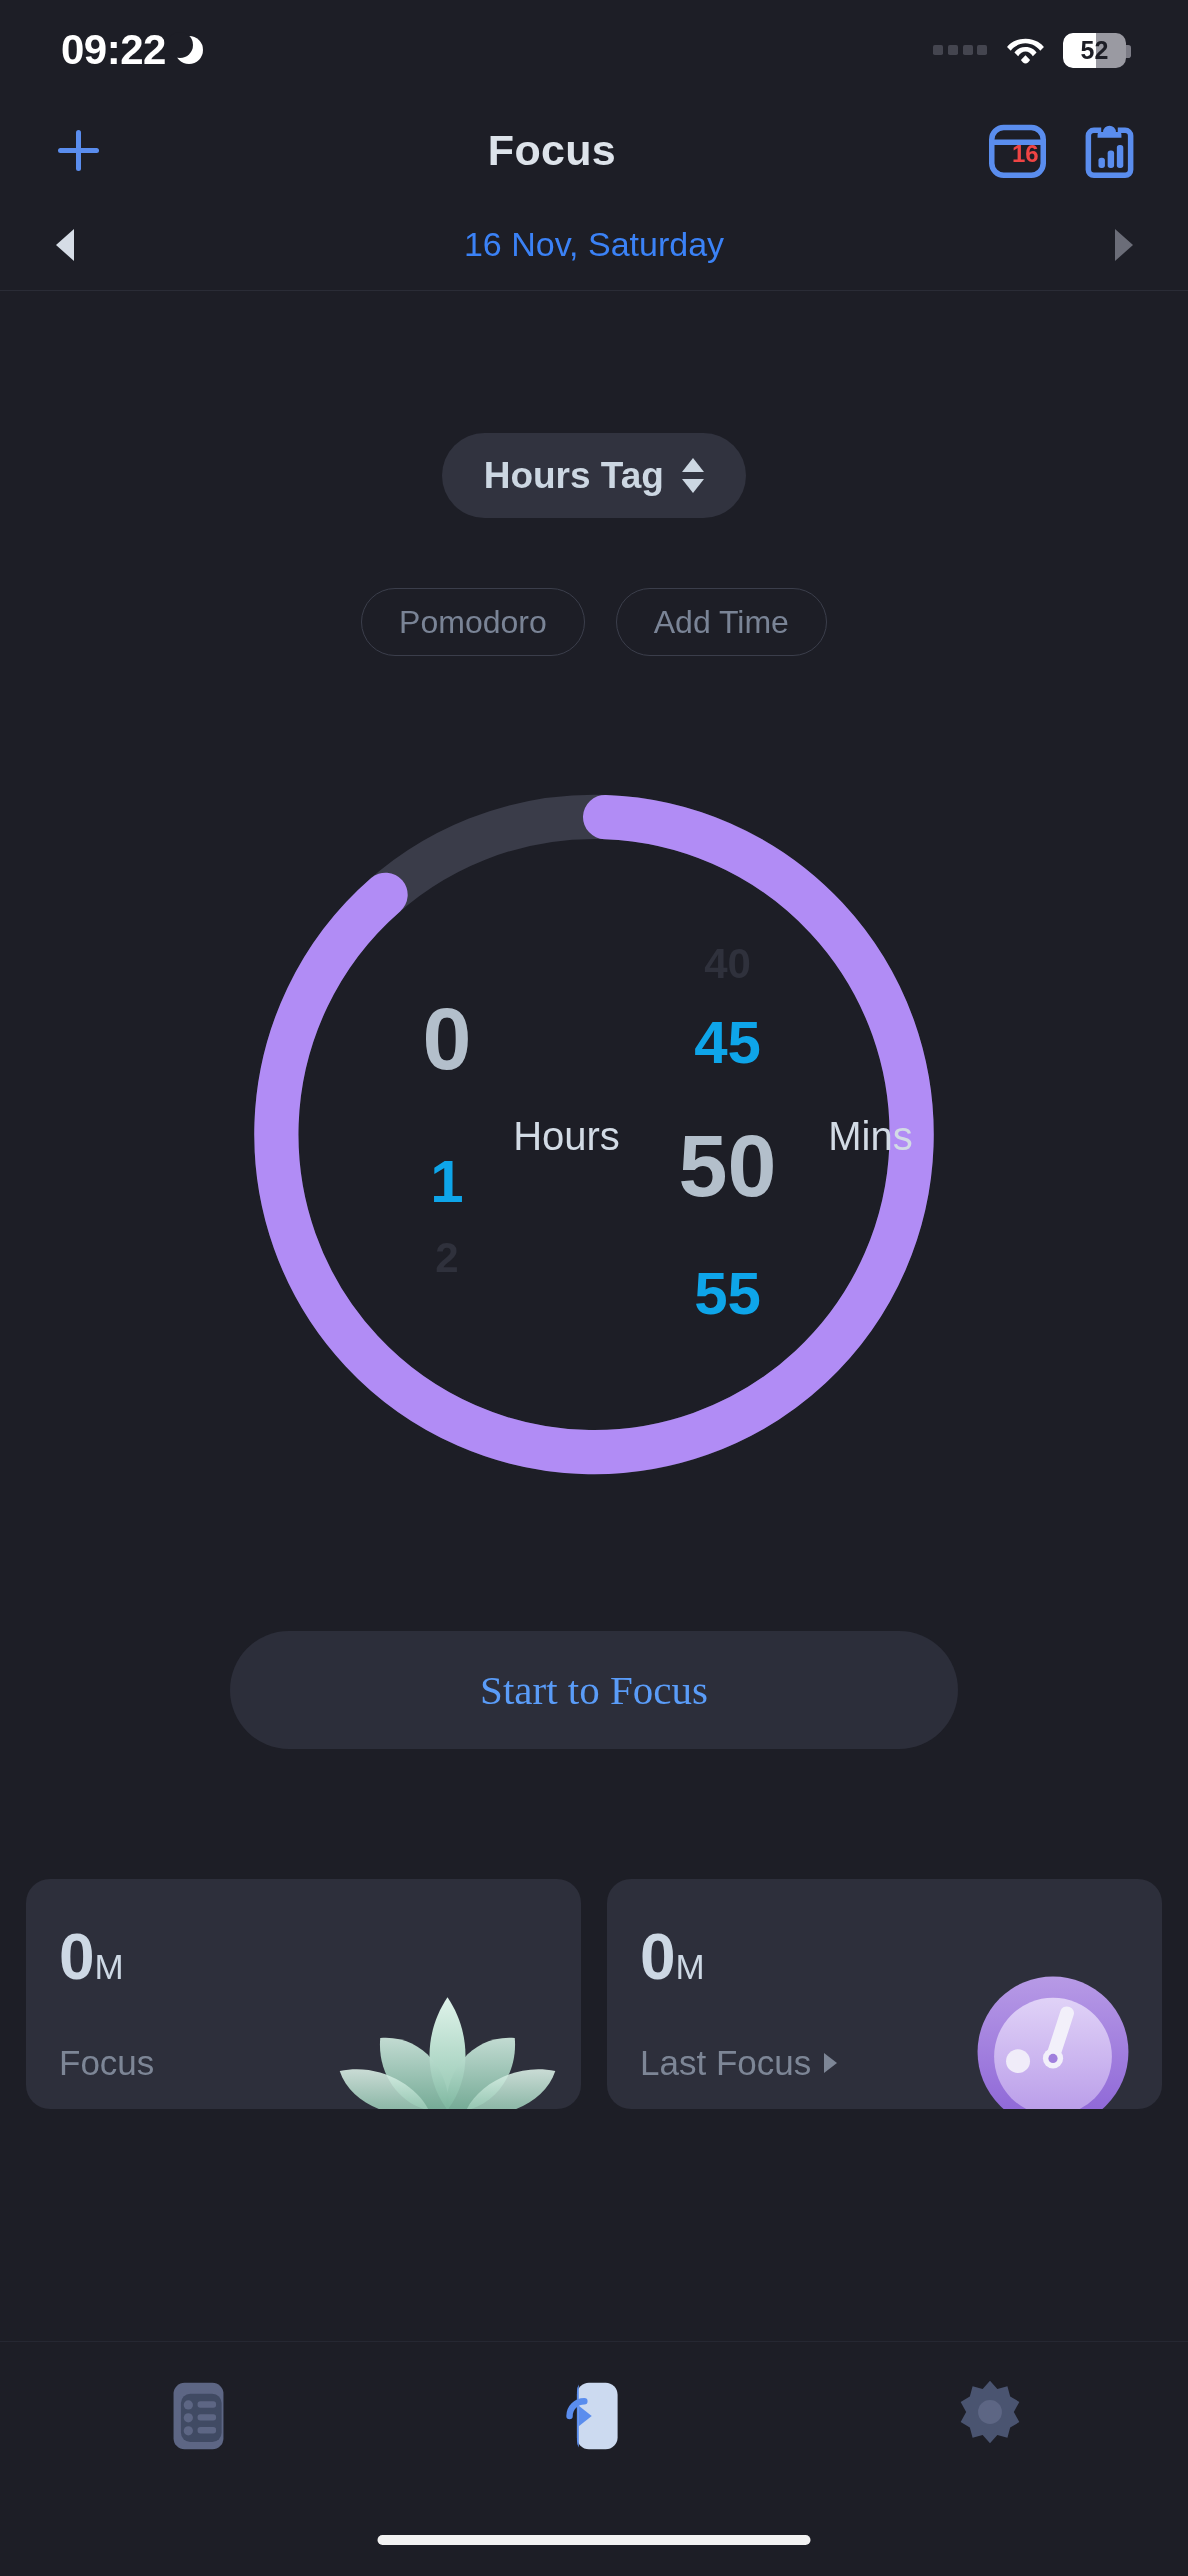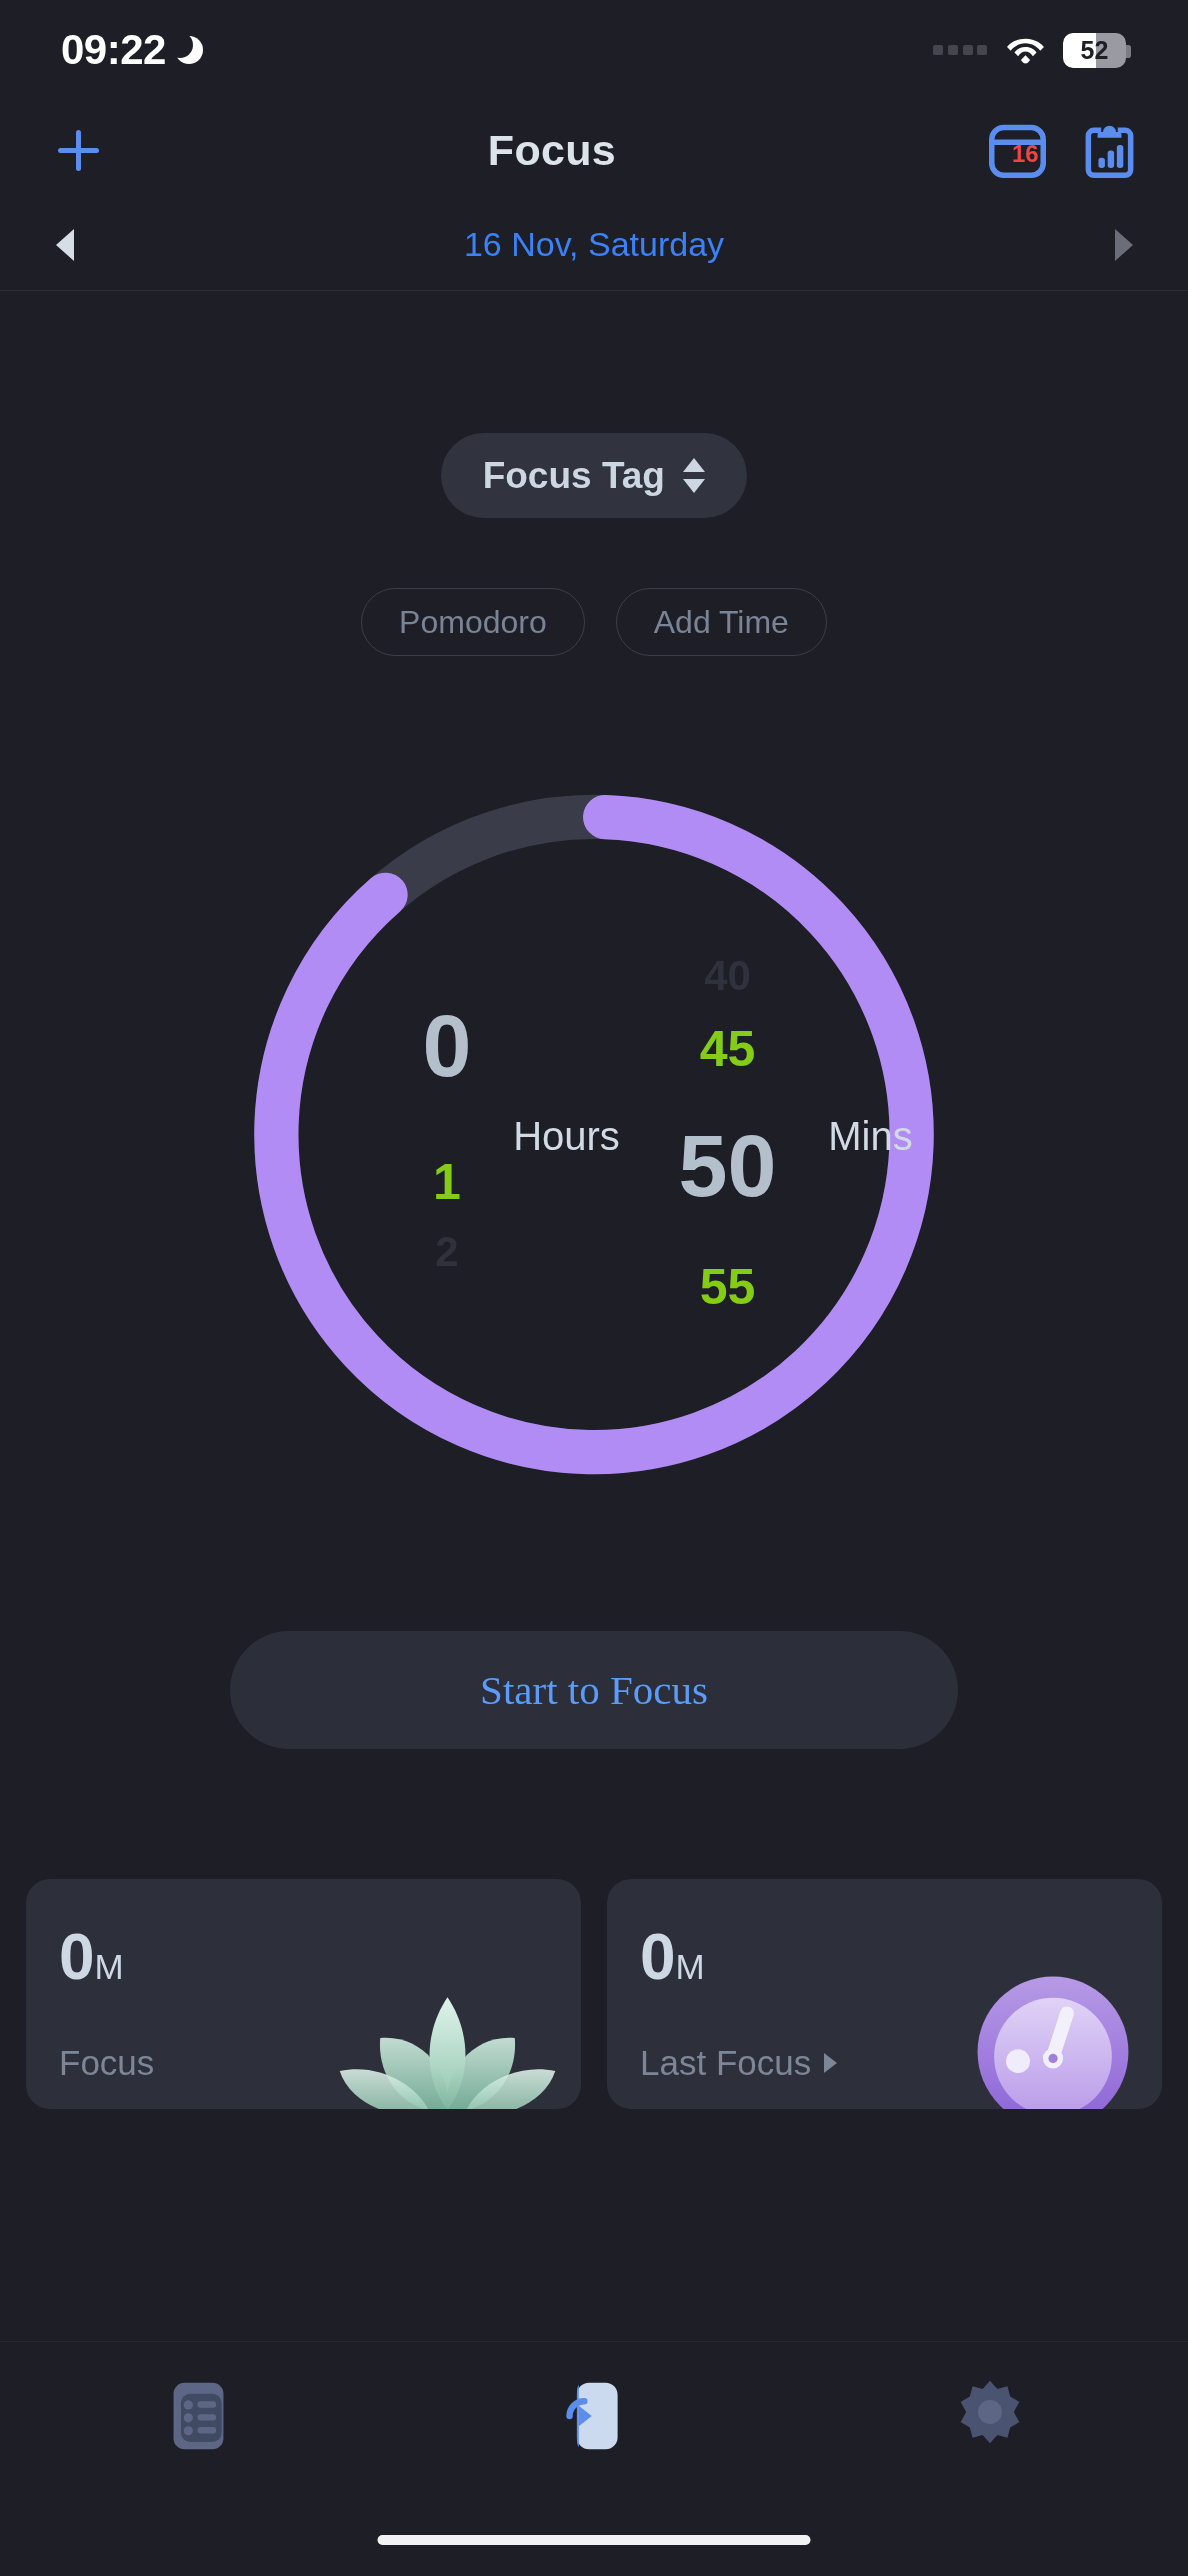--- a/index.html
+++ b/index.html
@@ -120,21 +120,21 @@
   }
 
   
   .dial {
     position:absolute; left:50%; top:757px; transform:translateX(-50%);
     width:755px; height:755px;
   }
   .dial svg { position:absolute; inset:0; }
   .val { font-weight:700; line-height:1; }
   .v-far { font-size:42px; color:#2f313c; }
-  .v-mid { font-size:50px; color:#84cc16; }
+  .v-mid { font-size:60px; color:#0ea5e9; }
   .v-sel { font-size:88px; color:#b3bfcb; }
   .lbl-hours { position:absolute; left:276px; top:347px; width:184px; text-align:center; }
   .lbl-mins  { position:absolute; left:553px; top:347px; width:184px; text-align:center; }
 
   .stack { position:absolute; display:flex; flex-direction:column; align-items:center; }
   .stack div { line-height:1.25; }
 
   
   .startwrap { position:absolute; top:1631px; left:0; width:1188px; display:flex; justify-content:center; }
   .startbtn {
@@ -236,21 +236,21 @@
       <div class="tri-left"></div>
     </div>
     <div class="date-label">16 Nov, Saturday</div>
     <div class="date-arrow">
       <div class="tri-right"></div>
     </div>
   </div>
 
   <div class="tagwrap">
     <div class="tagpill">
-      <span>Focus Tag</span>
+      <span>Hours Tag</span>
       <div class="updown">
         <div class="u"></div>
           <div class="d"></div>
       </div>
     </div>
   </div>
 
   <div class="modes">
     <div class="mode inactive">
       <span>Pomodoro</span>

